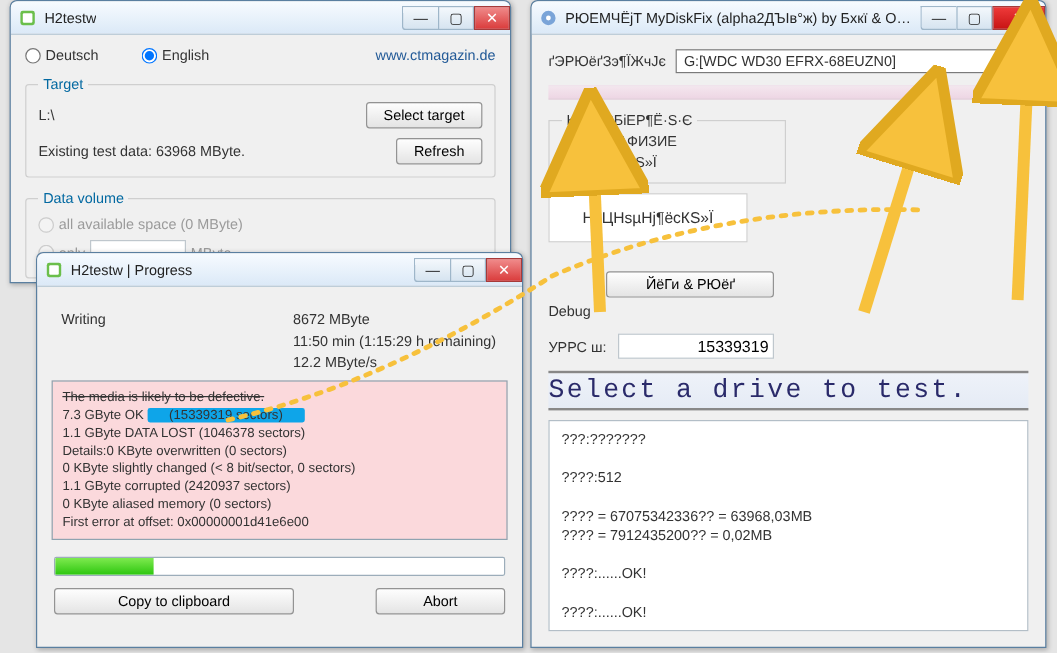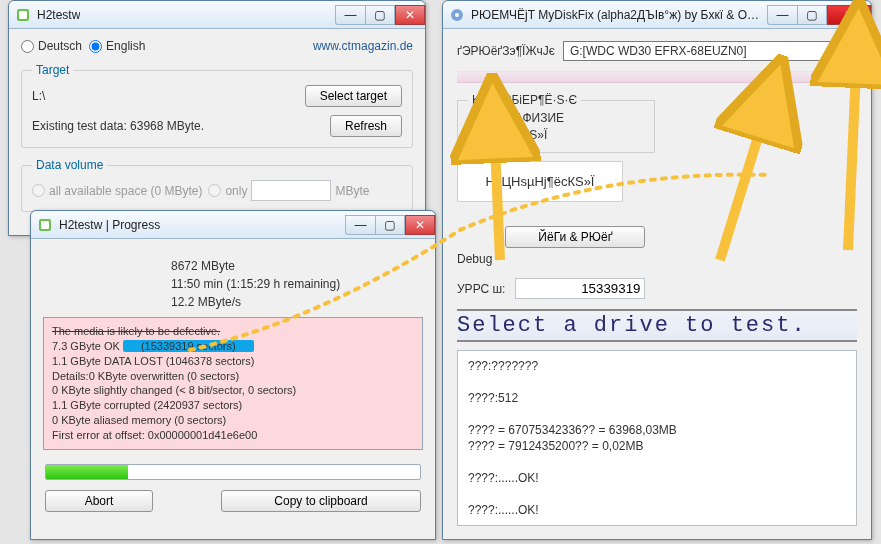--- a/index.html
+++ b/index.html
@@ -26,21 +26,21 @@
   .titlebar .left { display: flex; align-items: center; gap: 6px; white-space: nowrap; overflow: hidden; }
   .title-icon { width: 16px; height: 16px; display: inline-block; }
   .title-controls { display: flex; gap: 0; }
   .tc-btn { width: 30px; height: 20px; border: 1px solid #9eb6c9; background: linear-gradient(#f4f8fc,#d6e4f0); display:flex; align-items:center; justify-content:center; cursor:default; }
   .tc-btn:first-child { border-right: 0; border-radius: 0 0 0 3px; }
   .tc-btn.close { background: linear-gradient(#f08b8b,#da3c3c); border-color: #a63a3a; color: #fff; }
   .tc-btn.close.red { background: linear-gradient(#ee3a3a,#c81414); }
 
   .client { padding: 10px 12px; font-size: 12px; color: #333; }
 
-  .radio-row { display:flex; align-items:center; gap: 7px; }
+  .radio-row { display:flex; align-items:center; gap: 36px; }
   .radio-row .link { margin-left: auto; color: #235a97; }
 
   fieldset.groupbox { border: 1px solid #cfcfcf; border-radius: 3px; padding: 8px 10px 10px; margin-top: 10px; }
   fieldset.groupbox legend { padding: 0 4px; font-size: 12px; color: #0369a1; }
 
   .row { display:flex; align-items:center; justify-content: space-between; gap: 8px; }
 
   .btn {
     font-size: 12px; padding: 3px 14px; border: 1px solid #939393;
     border-radius: 3px; background: linear-gradient(#fefefe,#e4e4e4);
@@ -137,21 +137,21 @@
         <button class="btn">Select target</button>
       </div>
       <div class="row" style="margin-top:8px;">
         <span>Existing test data: 63968 MByte.</span>
         <button class="btn">Refresh</button>
       </div>
     </fieldset>
 
     <fieldset class="groupbox">
       <legend>Data volume</legend>
-      <div style="display:flex; gap:6px;">
+      <div style="display:flex; flex-direction:column; gap:6px;">
         <label class="radio disabled">
             <input type="radio" disabled="" style="">
             <span>all available space (0 MByte)</span>
           </label>
         <label class="radio disabled">
           <input type="radio" disabled="" style="">
           <span>only</span>
           <input class="textbox small disabled" disabled="" style="">
           <span>MByte</span>
         </label>
@@ -172,20 +172,23 @@
       <span>H2testw | Progress</span>
     </div>
     <div class="title-controls">
       <div class="tc-btn">—</div>
       <div class="tc-btn">▢</div>
       <div class="tc-btn close">✕</div>
     </div>
   </div>
   <div class="client">
     <div class="verifying">
+      <div class="col">
+        <span>Writing</span>
+      </div>
       <div class="col" style="margin-left:120px;">
         <span>8672 MByte</span>
         <span>11:50 min (1:15:29 h remaining)</span>
         <span>12.2 MByte/s</span>
       </div>
     </div>
 
     <div class="result-box" id="result-box">
         <div class="line"><span class="strike">The media is likely to be defective.</span></div>
         <div class="line">7.3 GByte OK <span class="highlight">(15339319 sectors)</span></div>
@@ -195,22 +198,22 @@
         <div class="line">1.1 GByte corrupted (2420937 sectors)</div>
         <div class="line">0 KByte aliased memory (0 sectors)</div>
         <div class="line">First error at offset: 0x00000001d41e6e00</div>
       </div>
 
     <div class="bar">
         <div class="fill"></div>
       </div>
 
     <div class="btn-row">
+      <button class="btn" style="width:200px">Copy to clipboard</button>
       <button class="btn" style="width:108px">Abort</button>
-      <button class="btn" style="width:200px">Copy to clipboard</button>
     </div>
   </div>
 </div>
 
 <div class="window" style="left:442px; top:0px; width:430px; height:540px;">
   <div class="titlebar">
     <div class="left">
       <span class="title-icon">
         <svg viewBox="0 0 16 16">
             <circle cx="8" cy="8" r="6" fill="#7aa4d8"></circle>

